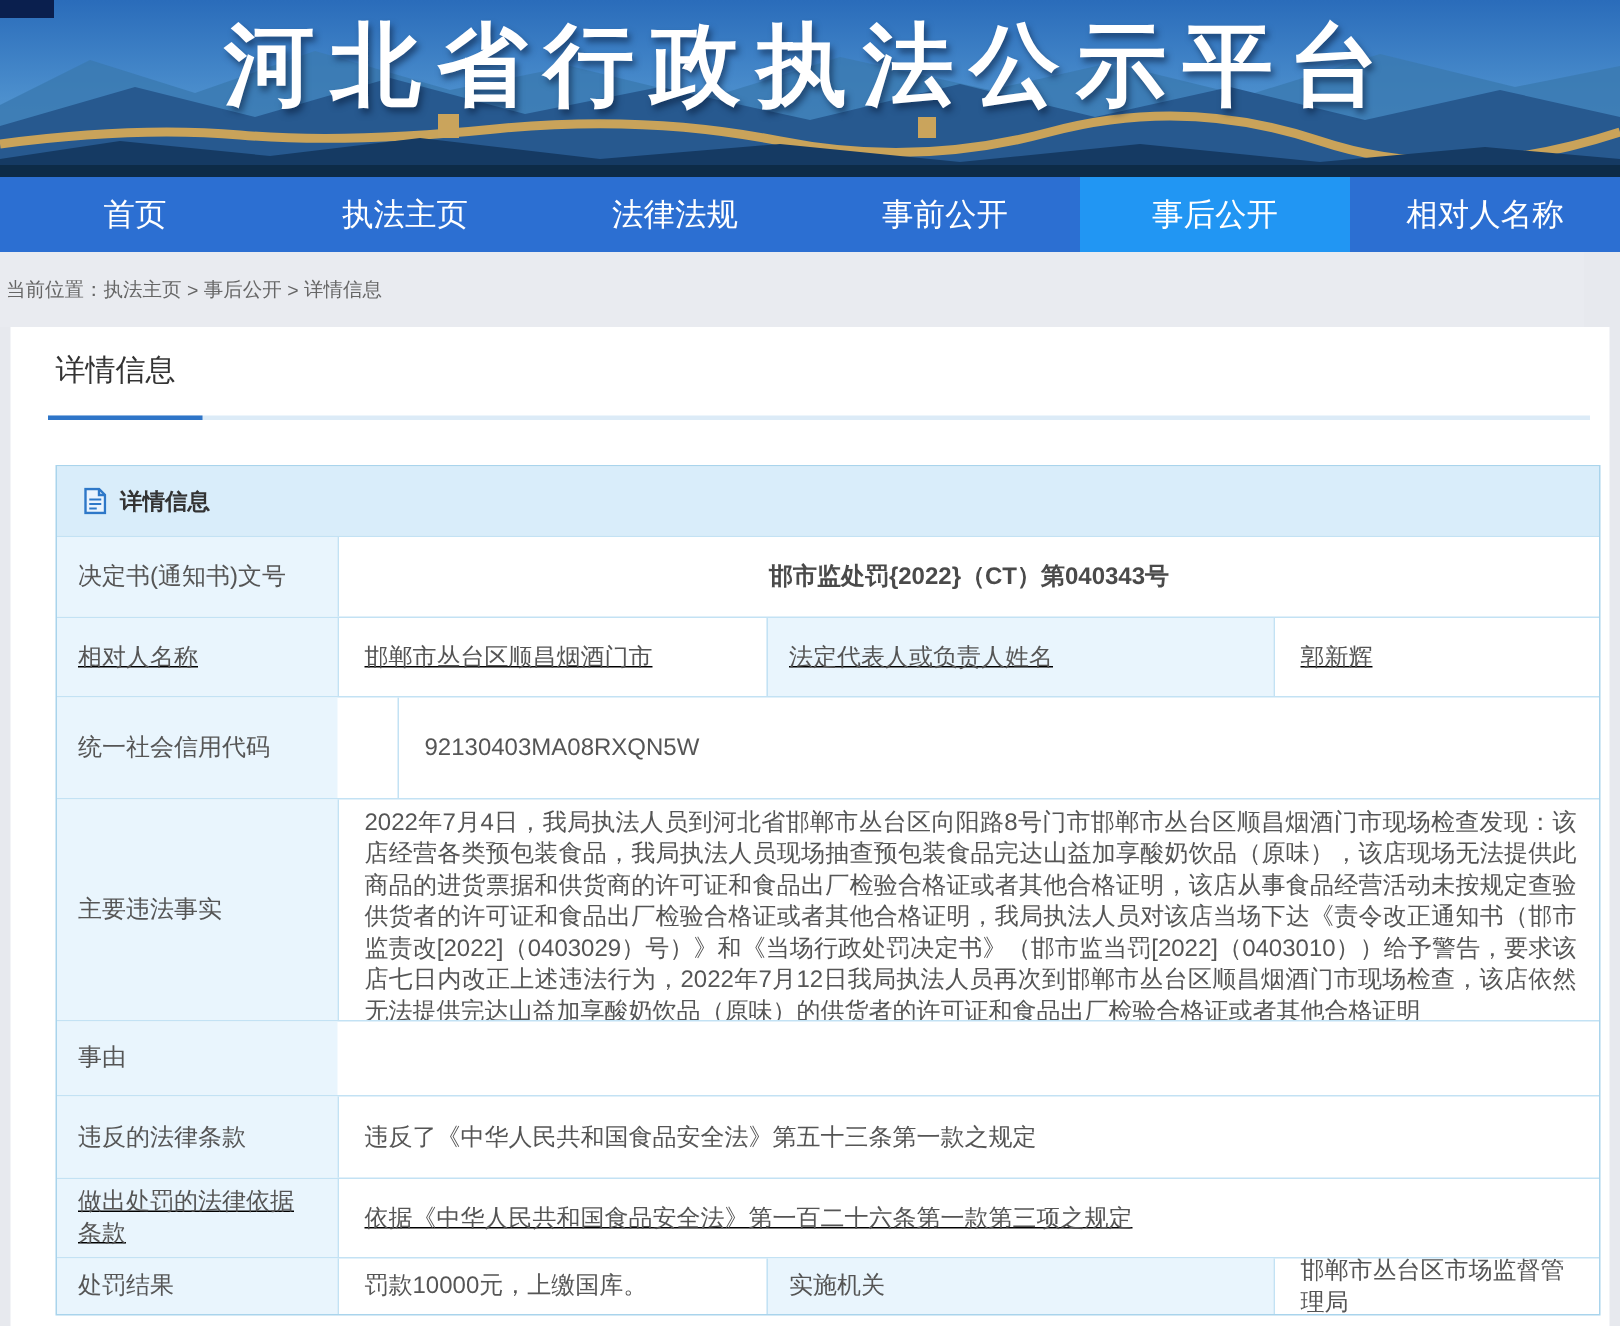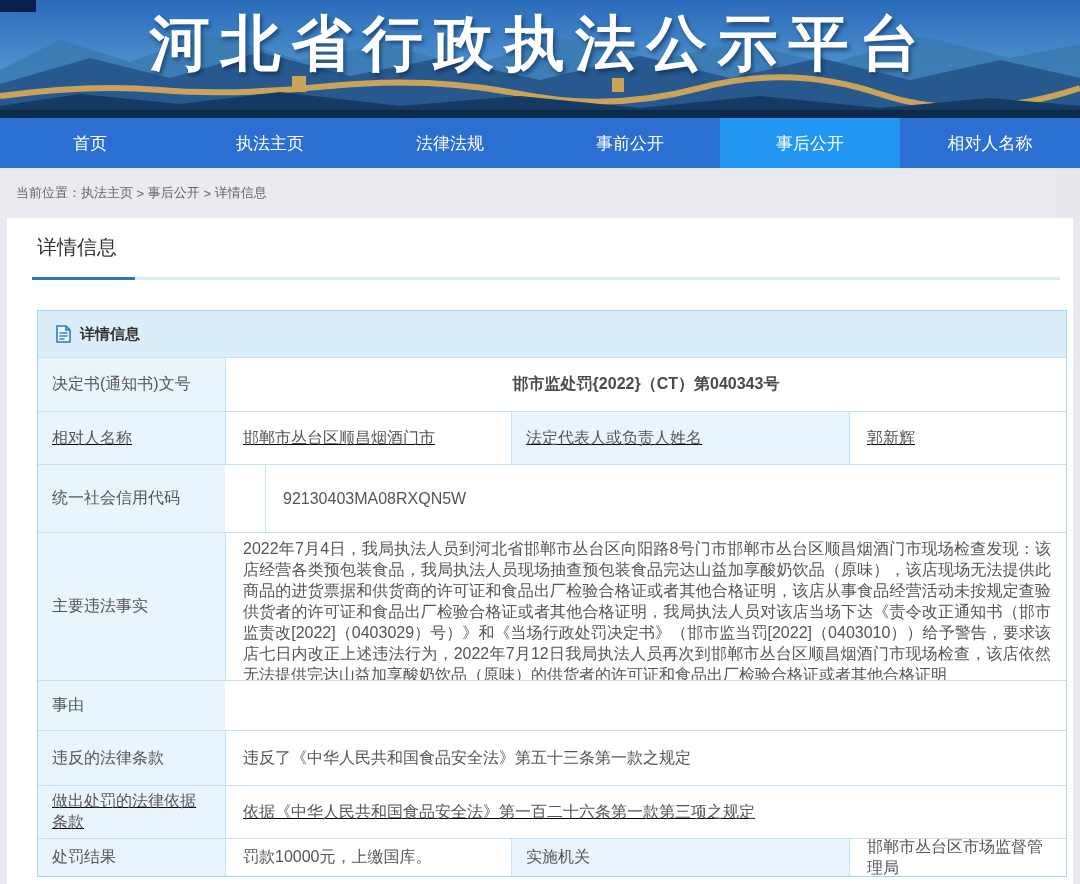--- a/index.html
+++ b/index.html
@@ -42,33 +42,33 @@
     height: 50px;
     background: #2c6fd2;
   }
   .nav-tab {
     width: 180px;
     height: 50px;
     display: flex;
     align-items: center;
     justify-content: center;
     color: #ffffff;
-    font-size: 17px;
+    font-size: 21px;
     cursor: pointer;
   }
   .nav-tab.active { background: #2196f3; }
 
   
   .breadcrumb {
     width: 1056px;
     height: 50px;
     background: #e9ebf0;
     display: flex;
     align-items: center;
-    padding-left: 16px;
+    padding-left: 4px;
     font-size: 13px;
     color: #666666;
     white-space: pre;
   }
   .breadcrumb .crumb-link { color: #666666; text-decoration: none; }
 
   
   .panel {
     margin: 0 7px;
     width: 1066px;

